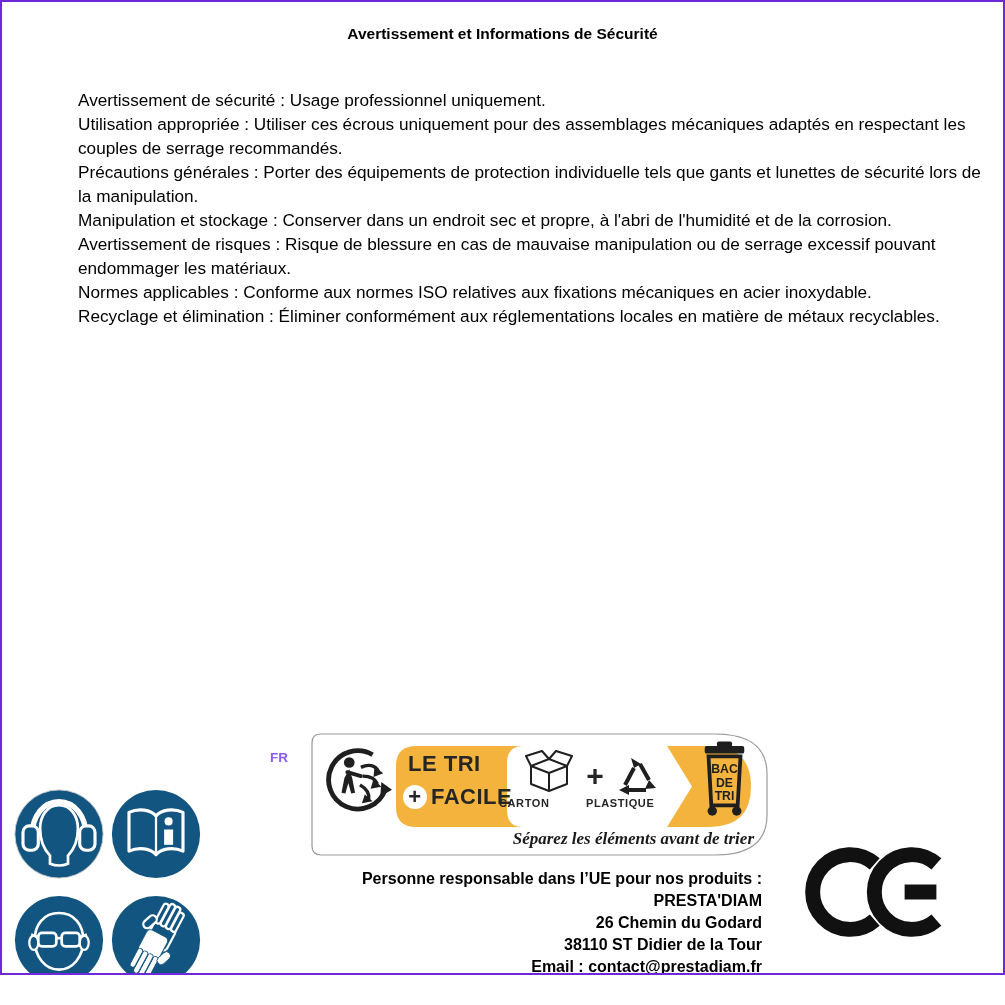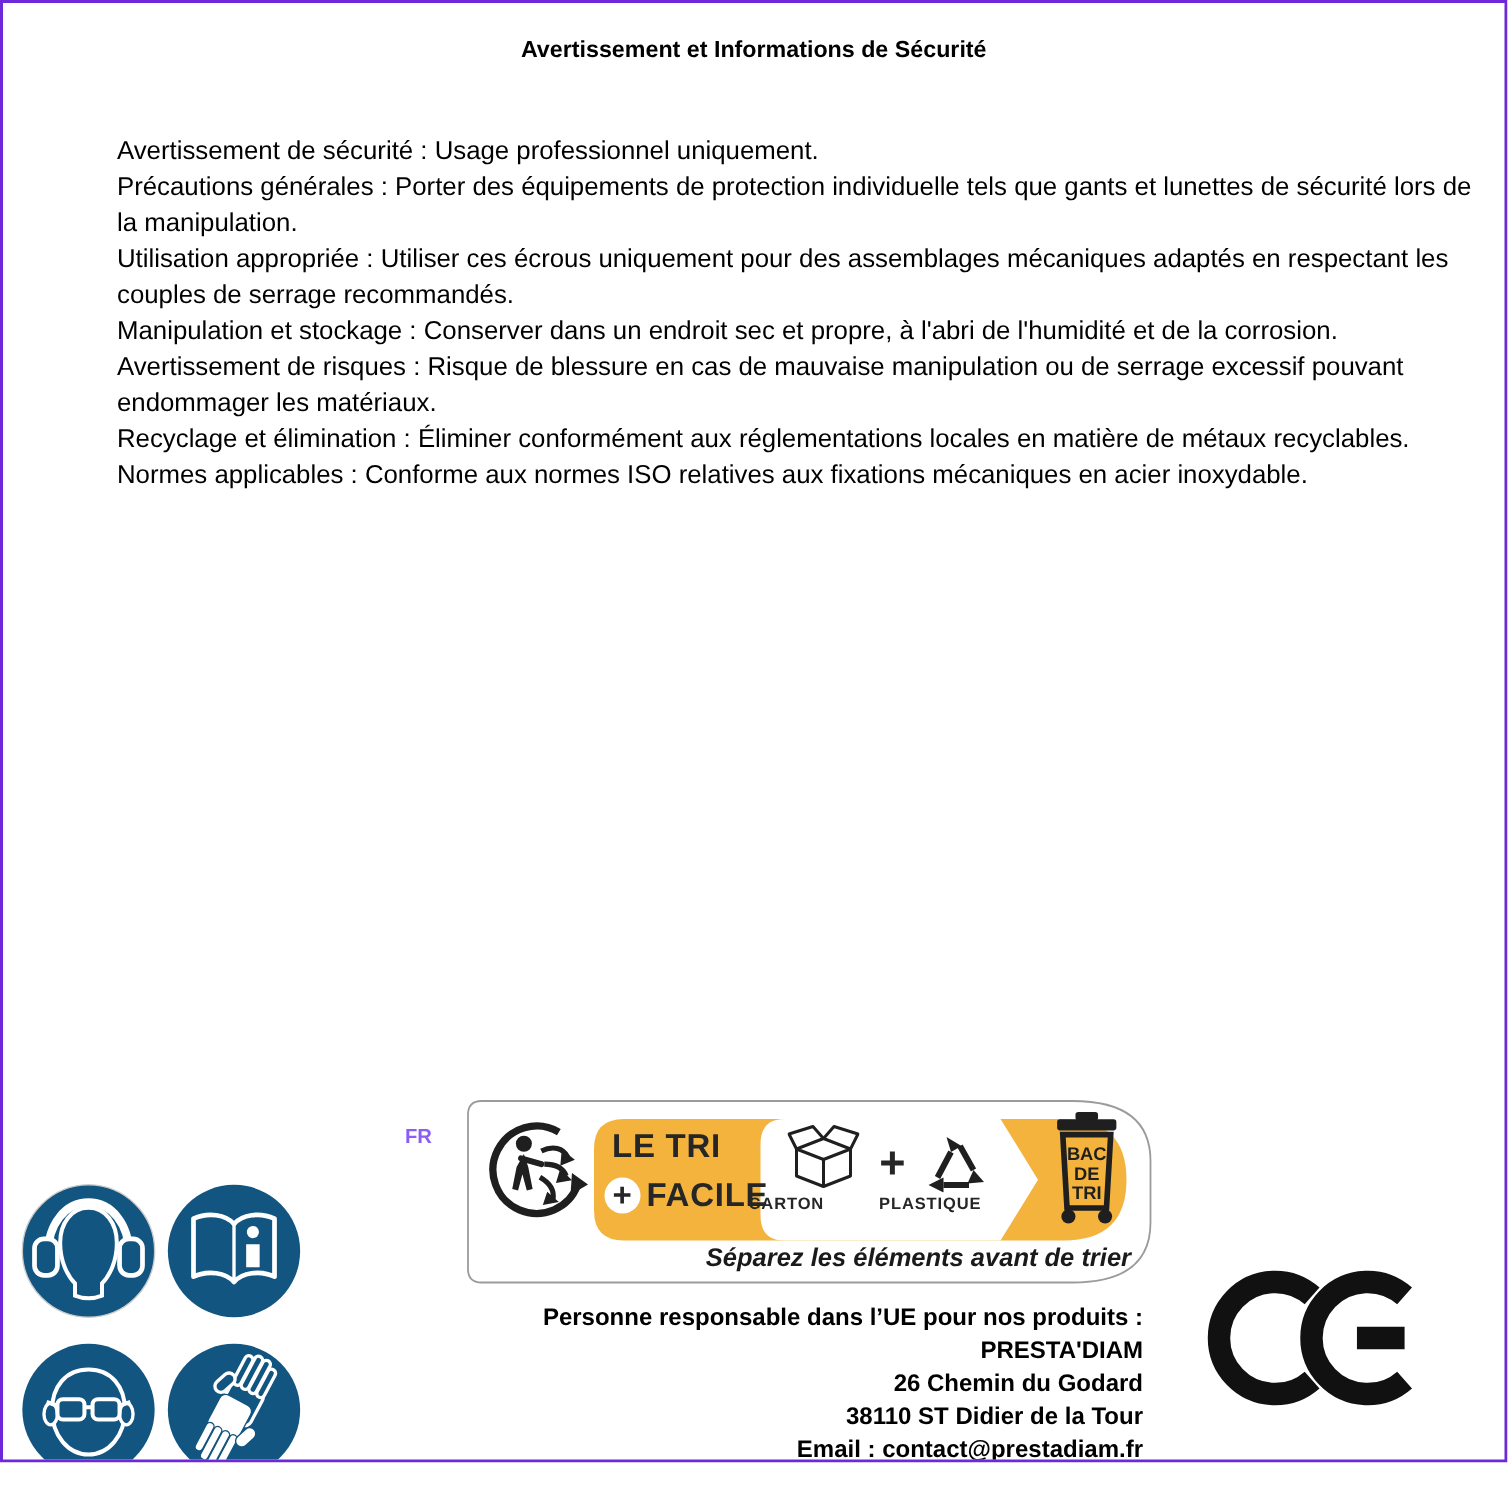--- a/index.html
+++ b/index.html
@@ -50,46 +50,47 @@
     font-size:11px;font-weight:bold;color:#262626;letter-spacing:0.6px;
   }
   .mat-plus{
     position:absolute;left:266px;top:26px;width:36px;text-align:center;
     font-size:30px;font-weight:800;color:#262626;
   }
   .tagline{
     position:absolute;right:14px;top:96px;
     font-size:17px;font-weight:bold;font-style:italic;color:#1a1a1a;
     white-space:nowrap;
+    font-family:Liberation Serif, serif;
   }
   .bin-text{font-family:"Liberation Sans",sans-serif;font-weight:bold;}
   
   .responsible{
     position:absolute;left:240px;top:866px;width:520px;
     text-align:right;font-size:16px;font-weight:bold;line-height:22px;
   }
   .responsible div{margin:0;}
   
   .ce-mark{position:absolute;left:798px;top:840px;}
 </style>
 </head>
 <body>
 
 <div class="page">
 
   <div class="doc-title">Avertissement et Informations de Sécurité</div>
 
   <div class="safety-text">
     <p>Avertissement de sécurité : Usage professionnel uniquement.</p>
+    <p>Utilisation appropriée : Utiliser ces écrous uniquement pour des assemblages mécaniques adaptés en respectant les couples de serrage recommandés.</p>
     <p>Précautions générales : Porter des équipements de protection individuelle tels que gants et lunettes de sécurité lors de la manipulation.</p>
-    <p>Utilisation appropriée : Utiliser ces écrous uniquement pour des assemblages mécaniques adaptés en respectant les couples de serrage recommandés.</p>
     <p>Manipulation et stockage : Conserver dans un endroit sec et propre, à l'abri de l'humidité et de la corrosion.</p>
     <p>Avertissement de risques : Risque de blessure en cas de mauvaise manipulation ou de serrage excessif pouvant endommager les matériaux.</p>
+    <p>Normes applicables : Conforme aux normes ISO relatives aux fixations mécaniques en acier inoxydable.</p>
     <p>Recyclage et élimination : Éliminer conformément aux réglementations locales en matière de métaux recyclables.</p>
-    <p>Normes applicables : Conforme aux normes ISO relatives aux fixations mécaniques en acier inoxydable.</p>
   </div>
 
   <svg class="ppe" style="left:12px;top:787px" width="90" height="90" viewBox="0 0 100 100">
     <circle cx="50" cy="50" r="49" fill="#125580"></circle>
     <circle cx="50" cy="50" r="49" fill="none" stroke="#c9c9c9" stroke-width="1"></circle>
     <path d="M50,18 C63,18 71,30 71,44 C71,57 66,68 60,74 L60,83 Q50,87 40,83 L40,74 C34,68 29,57 29,44 C29,30 37,18 50,18 Z" fill="#125580" stroke="#fff" stroke-width="3"></path>
     <path d="M20,52 C20,30 33,14 50,14 C67,14 80,30 80,52" fill="none" stroke="#fff" stroke-width="6"></path>
     <rect x="10" y="41" width="17" height="27" rx="7" fill="#125580" stroke="#fff" stroke-width="3.5"></rect>
     <rect x="73" y="41" width="17" height="27" rx="7" fill="#125580" stroke="#fff" stroke-width="3.5"></rect>
   </svg>

